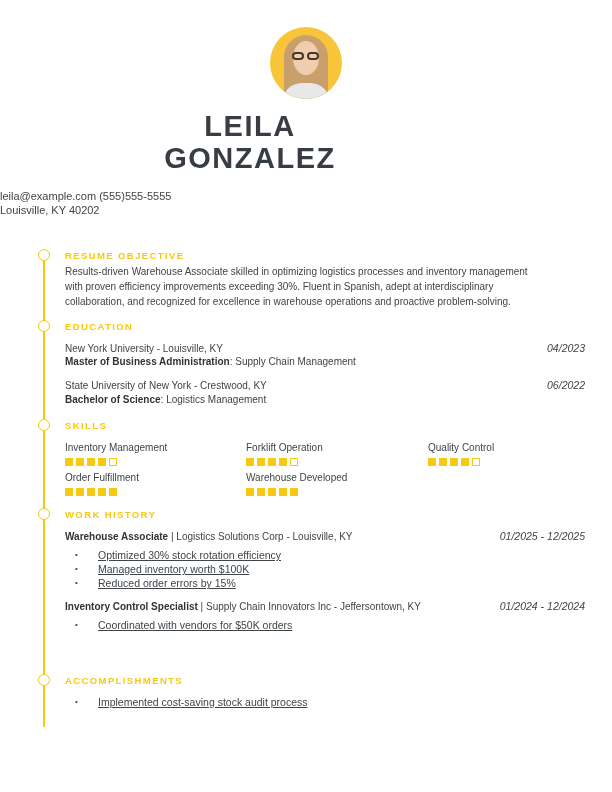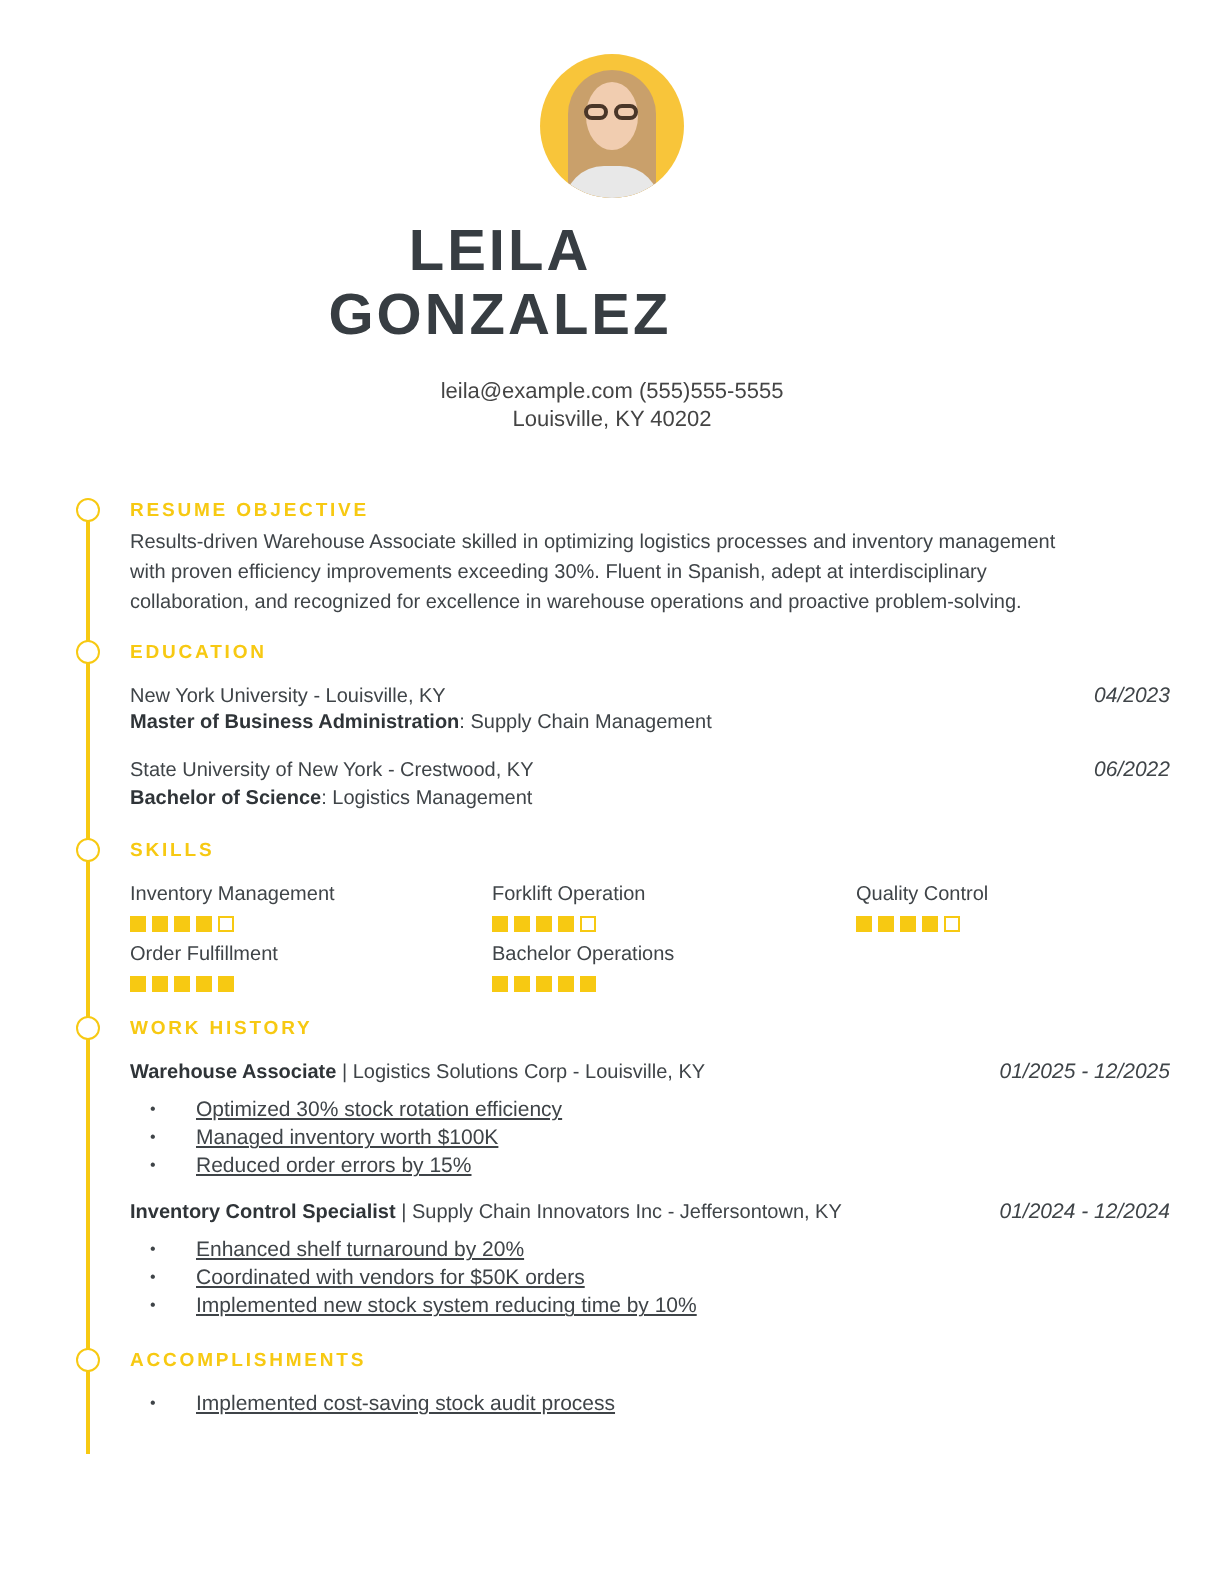--- a/index.html
+++ b/index.html
@@ -4,21 +4,21 @@
 <style>
   * { box-sizing: border-box; margin: 0; padding: 0; }
   body { width: 612px; height: 792px; background: #fff; font-family: "Liberation Sans", sans-serif; color: #3a3f44; position: relative; overflow: hidden; }
   .photo { position: absolute; left: 270px; top: 27px; width: 72px; height: 72px; border-radius: 50%; background: #f8c53a; overflow: hidden; }
   .photo .hair { position: absolute; left: 14px; top: 8px; width: 44px; height: 70px; border-radius: 22px 22px 6px 6px; background: #c9a06b; }
   .photo .face { position: absolute; left: 23px; top: 14px; width: 26px; height: 34px; border-radius: 50%; background: #f1cdb0; }
   .photo .glasses { position: absolute; left: 22px; top: 25px; width: 28px; height: 8px; }
   .photo .glasses span { position: absolute; top: 0; width: 12px; height: 8px; border: 2px solid #4a3628; border-radius: 4px; }
   .photo .shirt { position: absolute; left: 12px; top: 56px; width: 48px; height: 30px; border-radius: 20px 20px 0 0; background: #e8e8e8; }
   .name { position: absolute; left: 0; width: 500px; text-align: center; font-weight: bold; font-size: 29px; color: #373d42; letter-spacing: 1.5px; line-height: 32px; }
-  .contact { position: absolute; left: 0; width: 612px; text-align: center; font-size: 11px; color: #444; line-height: 14px; }
+  .contact { position: absolute; left: 0; width: 612px; text-align: left; font-size: 11px; color: #444; line-height: 14px; }
   .timeline-line { position: absolute; left: 43px; top: 259px; width: 2px; height: 468px; background: #f7c912; }
   .dot { position: absolute; left: 38px; width: 12px; height: 12px; border: 1.6px solid #f7c912; border-radius: 50%; background: #fff; }
   .sec-title { position: absolute; left: 65px; font-size: 9.5px; font-weight: bold; color: #f7c912; letter-spacing: 1.4px; }
   .txt { position: absolute; left: 65px; font-size: 10px; color: #3f4448; line-height: 15px; white-space: nowrap; }
   .date { position: absolute; right: 27px; font-size: 10.5px; font-style: italic; color: #3f4448; }
   b { color: #2f3438; }
   .squares { position: absolute; display: flex; gap: 3px; }
   .sq { width: 8px; height: 8px; background: #f7c912; }
   .sq.empty { background: #fff; border: 1px solid #f7c912; }
   ul { position: absolute; left: 75px; list-style: none; font-size: 10.5px; color: #3f4448; line-height: 14.2px; }
@@ -82,21 +82,21 @@
     <span class="sq empty"></span>
   </div>
 <div class="squares" style="top:458px; left:428px">
     <span class="sq"></span>
     <span class="sq"></span>
     <span class="sq"></span>
     <span class="sq"></span>
     <span class="sq empty"></span>
   </div>
 <div class="txt" style="top:470px">Order Fulfillment</div>
-<div class="txt" style="top:470px; left:246px">Bachelor Operations</div>
+<div class="txt" style="top:470px; left:246px">Warehouse Developed</div>
 <div class="squares" style="top:488px; left:65px">
     <span class="sq"></span>
     <span class="sq"></span>
     <span class="sq"></span>
     <span class="sq"></span>
     <span class="sq"></span>
   </div>
 <div class="squares" style="top:488px; left:246px">
     <span class="sq"></span>
     <span class="sq"></span>
@@ -109,21 +109,19 @@
 <div class="txt" style="top:529px"><b>Warehouse Associate</b><span> | Logistics Solutions Corp - Louisville, KY</span></div>
 <div class="date" style="top:530px">01/2025 - 12/2025</div>
 <ul style="top:548px">
   <li>Optimized 30% stock rotation efficiency</li>
   <li>Managed inventory worth $100K</li>
   <li>Reduced order errors by 15%</li>
 </ul>
 <div class="txt" style="top:599px"><b>Inventory Control Specialist</b><span> | Supply Chain Innovators Inc - Jeffersontown, KY</span></div>
 <div class="date" style="top:600px">01/2024 - 12/2024</div>
 <ul style="top:618px">
-  <li>Enhanced shelf turnaround by 20%</li>
   <li>Coordinated with vendors for $50K orders</li>
-  <li>Implemented new stock system reducing time by 10%</li>
 </ul>
 
 <div class="sec-title" style="top:675px">ACCOMPLISHMENTS</div>
 <ul style="top:695px">
   <li>Implemented cost-saving stock audit process</li>
 </ul>
 
 </body></html>

